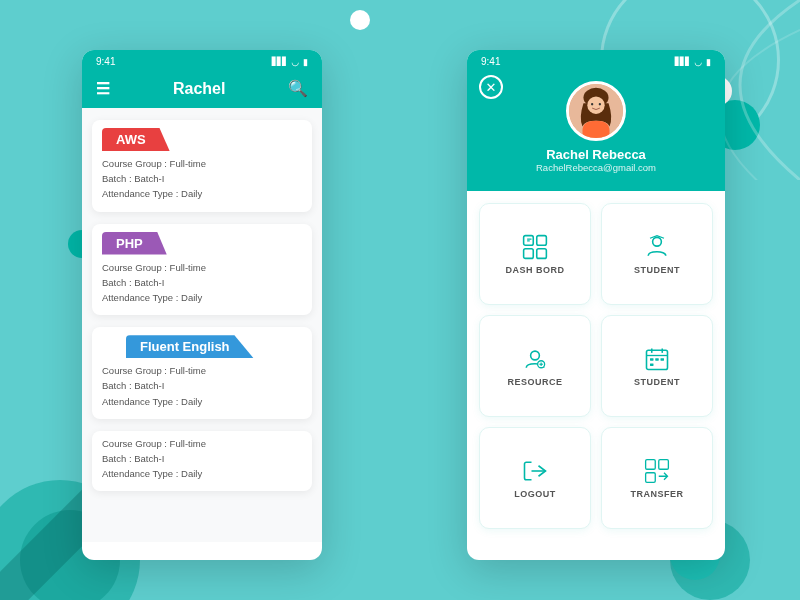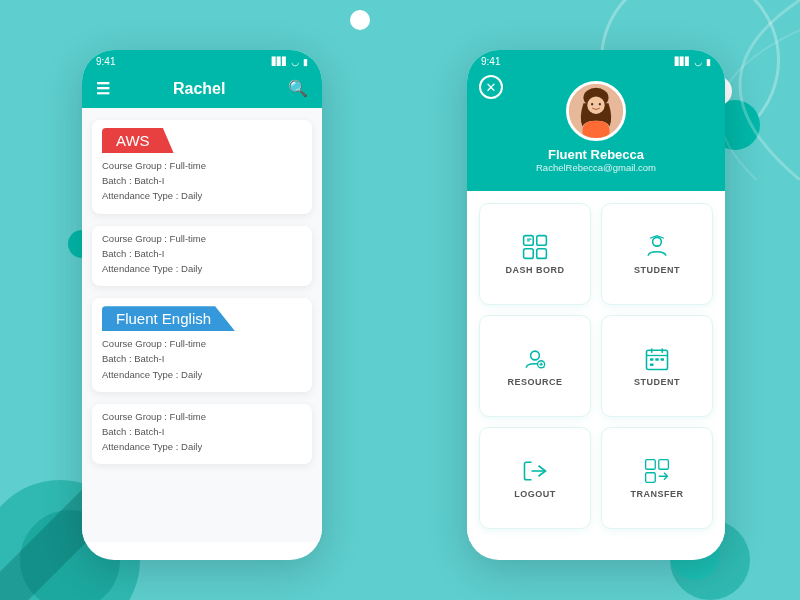--- a/index.html
+++ b/index.html
@@ -16,21 +16,21 @@
     .bg-circle {
       position: absolute;
       border-radius: 50%;
       pointer-events: none;
     }
 
     
     .phone {
       position: absolute;
       background: #fff;
-      border-radius: 32px;
+      border-radius: 12px;
       box-shadow: 0 10px 40px rgba(0,0,0,0.18);
       overflow: hidden;
     }
 
     
     .phone-left {
       left: 82px;
       top: 50px;
       width: 240px;
       height: 510px;
@@ -69,22 +69,22 @@
       background: #fff;
       border-radius: 8px;
       margin-bottom: 12px;
       overflow: hidden;
       box-shadow: 0 2px 8px rgba(0,0,0,0.07);
     }
 
     .course-tag {
       display: inline-block;
       color: #fff;
-      font-size: 15px;
-      font-weight: 400;
+      font-size: 13px;
+      font-weight: 700;
       padding: 4px 14px;
       border-radius: 4px 4px 0 0;
       margin: 0;
       clip-path: polygon(0 0, 85% 0, 100% 100%, 0 100%);
       padding-right: 24px;
     }
 
     .course-tag-wrap {
       padding: 8px 10px 0;
     }
@@ -264,30 +264,33 @@
         <span class="course-tag" style="background:#e84040;">AWS</span>
       </div>
       <div class="course-info">
         <p>Course Group : Full-time</p>
         <p>Batch : Batch-I</p>
         <p>Attendance Type : Daily</p>
       </div>
     </div>
 
     <div class="course-card">
+      <div class="course-tag-wrap">
+        <span class="course-tag" style="background:#9b59b6;">PHP</span>
+      </div>
       <div class="course-info">
         <p>Course Group : Full-time</p>
         <p>Batch : Batch-I</p>
         <p>Attendance Type : Daily</p>
       </div>
     </div>
 
     <div class="course-card">
       <div class="course-tag-wrap">
-        <span class="course-tag" style="background:#3498db;">Fluent English</span>
+        <span class="course-tag" style="background:#3498db;margin-left:24px;">Fluent English</span>
       </div>
       <div class="course-info">
         <p>Course Group : Full-time</p>
         <p>Batch : Batch-I</p>
         <p>Attendance Type : Daily</p>
       </div>
     </div>
 
     <div class="course-card">
       <div class="course-info">
@@ -324,21 +327,21 @@
         <circle cx="28" cy="22" r="9" fill="#f5c5a0"></circle>
 
         <path d="M14,48 Q14,38 28,38 Q42,38 42,48 L42,56 L14,56 Z" fill="#ff6b35"></path>
 
         <circle cx="24" cy="21" r="1.2" fill="#333"></circle>
         <circle cx="32" cy="21" r="1.2" fill="#333"></circle>
 
         <path d="M24,25 Q28,28 32,25" fill="none" stroke="#a0604a" stroke-width="1"></path>
       </svg>
     </div>
-    <div class="user-name">Fluent Rebecca</div>
+    <div class="user-name">Rachel Rebecca</div>
     <div class="user-email">RachelRebecca@gmail.com</div>
   </div>
 
   <div class="menu-grid">
 
     <div class="menu-item">
       <svg class="icon-svg" viewBox="0 0 32 32" fill="none">
         <rect x="3" y="3" width="11" height="11" rx="2" stroke="#00b8a9" stroke-width="1.8"></rect>
         <rect x="18" y="3" width="11" height="11" rx="2" stroke="#00b8a9" stroke-width="1.8"></rect>
         <rect x="3" y="18" width="11" height="11" rx="2" stroke="#00b8a9" stroke-width="1.8"></rect>

